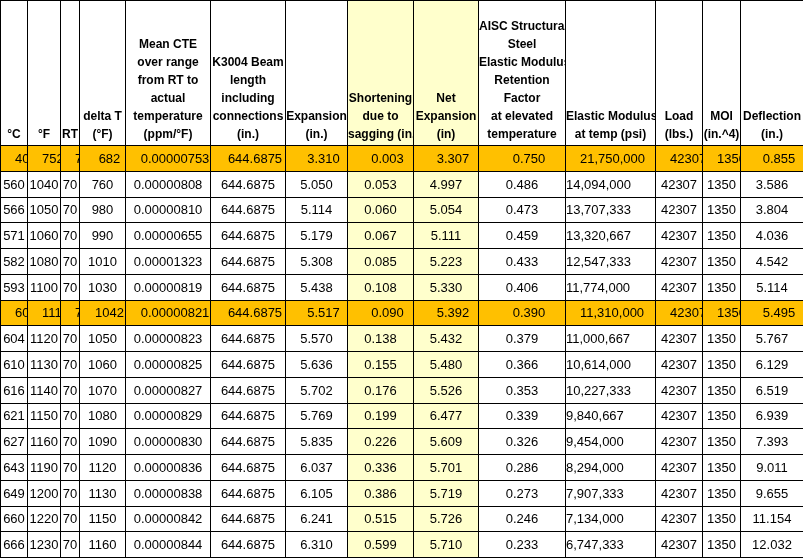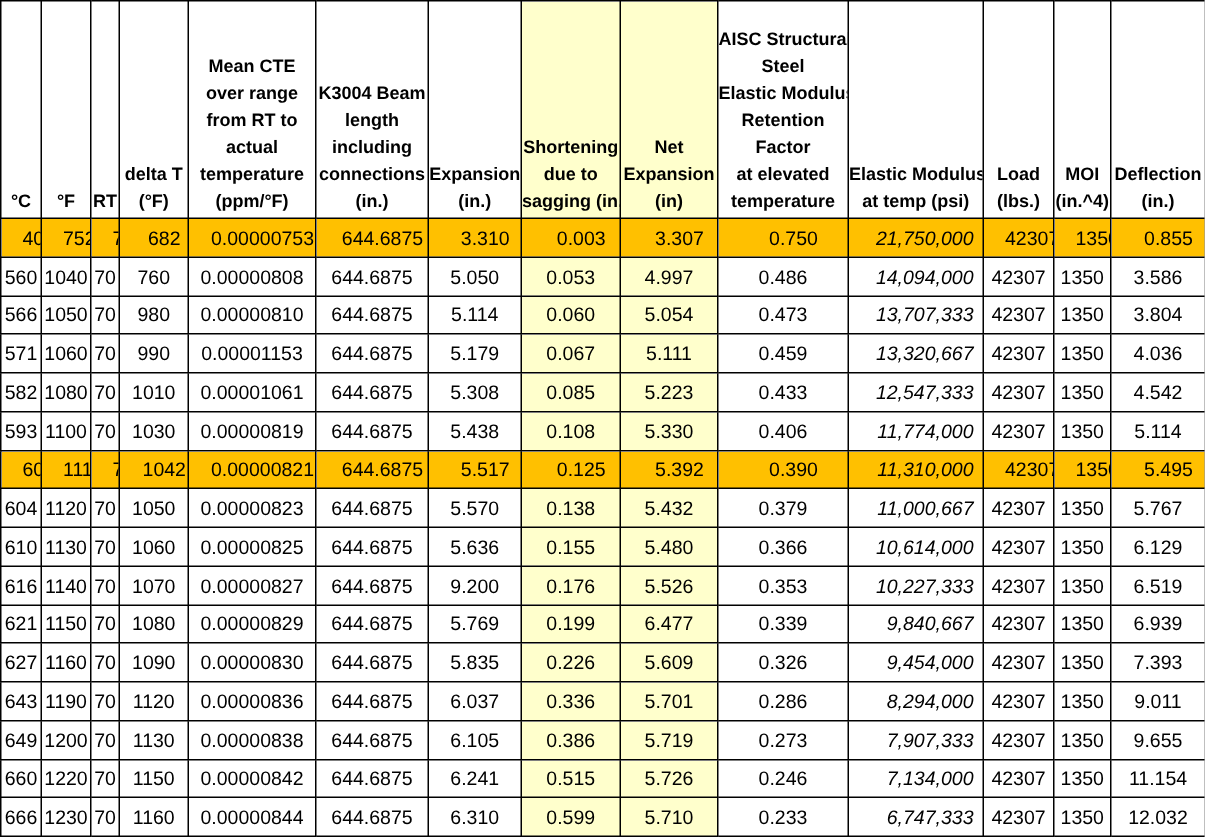--- a/index.html
+++ b/index.html
@@ -23,21 +23,21 @@
     font-weight: bold; font-size: 12px; line-height: 18px;
     vertical-align: bottom; text-align: center;
     white-space: pre; padding-bottom: 2px;
   }
   td {
     font-size: 13px; text-align: center; vertical-align: middle;
     white-space: nowrap; background: #fff;
   }
   th.band, td.band { background: var(--band, #FFFFCC); margin-left: 38px; }
   tr.hl td { background: var(--hl, #FFC000); padding-left: 14px; }
-  td.right { text-align: right; padding-right: 6px; font-style: italic; }
+  td.right { text-align: left; padding-right: 6px; }
 </style>
 </head>
 <body>
 
 <div id="sheet">
   <table>
     <colgroup>
         <col style="width: 27px;">
         <col style="width: 33px;">
         <col style="width: 19px;">
@@ -143,37 +143,37 @@
           <td class="right">13,707,333</td>
           <td>42307</td>
           <td>1350</td>
           <td>3.804</td>
         </tr>
         <tr>
           <td>571</td>
           <td>1060</td>
           <td>70</td>
           <td>990</td>
-          <td>0.00001153</td>
+          <td>0.00000655</td>
           <td>644.6875</td>
           <td>5.179</td>
           <td class="band">0.067</td>
           <td class="band">5.111</td>
           <td>0.459</td>
           <td class="right">13,320,667</td>
           <td>42307</td>
           <td>1350</td>
           <td>4.036</td>
         </tr>
         <tr>
           <td>582</td>
           <td>1080</td>
           <td>70</td>
           <td>1010</td>
-          <td>0.00001061</td>
+          <td>0.00001323</td>
           <td>644.6875</td>
           <td>5.308</td>
           <td class="band">0.085</td>
           <td class="band">5.223</td>
           <td>0.433</td>
           <td class="right">12,547,333</td>
           <td>42307</td>
           <td>1350</td>
           <td>4.542</td>
         </tr>
@@ -194,21 +194,21 @@
           <td>5.114</td>
         </tr>
         <tr class="hl">
           <td>600</td>
           <td>1112</td>
           <td>70</td>
           <td>1042</td>
           <td>0.00000821</td>
           <td>644.6875</td>
           <td>5.517</td>
-          <td class="band">0.125</td>
+          <td class="band">0.090</td>
           <td class="band">5.392</td>
           <td>0.390</td>
           <td class="right">11,310,000</td>
           <td>42307</td>
           <td>1350</td>
           <td>5.495</td>
         </tr>
         <tr>
           <td>604</td>
           <td>1120</td>
@@ -241,21 +241,21 @@
           <td>1350</td>
           <td>6.129</td>
         </tr>
         <tr>
           <td>616</td>
           <td>1140</td>
           <td>70</td>
           <td>1070</td>
           <td>0.00000827</td>
           <td>644.6875</td>
-          <td>9.200</td>
+          <td>5.702</td>
           <td class="band">0.176</td>
           <td class="band">5.526</td>
           <td>0.353</td>
           <td class="right">10,227,333</td>
           <td>42307</td>
           <td>1350</td>
           <td>6.519</td>
         </tr>
         <tr>
           <td>621</td>

